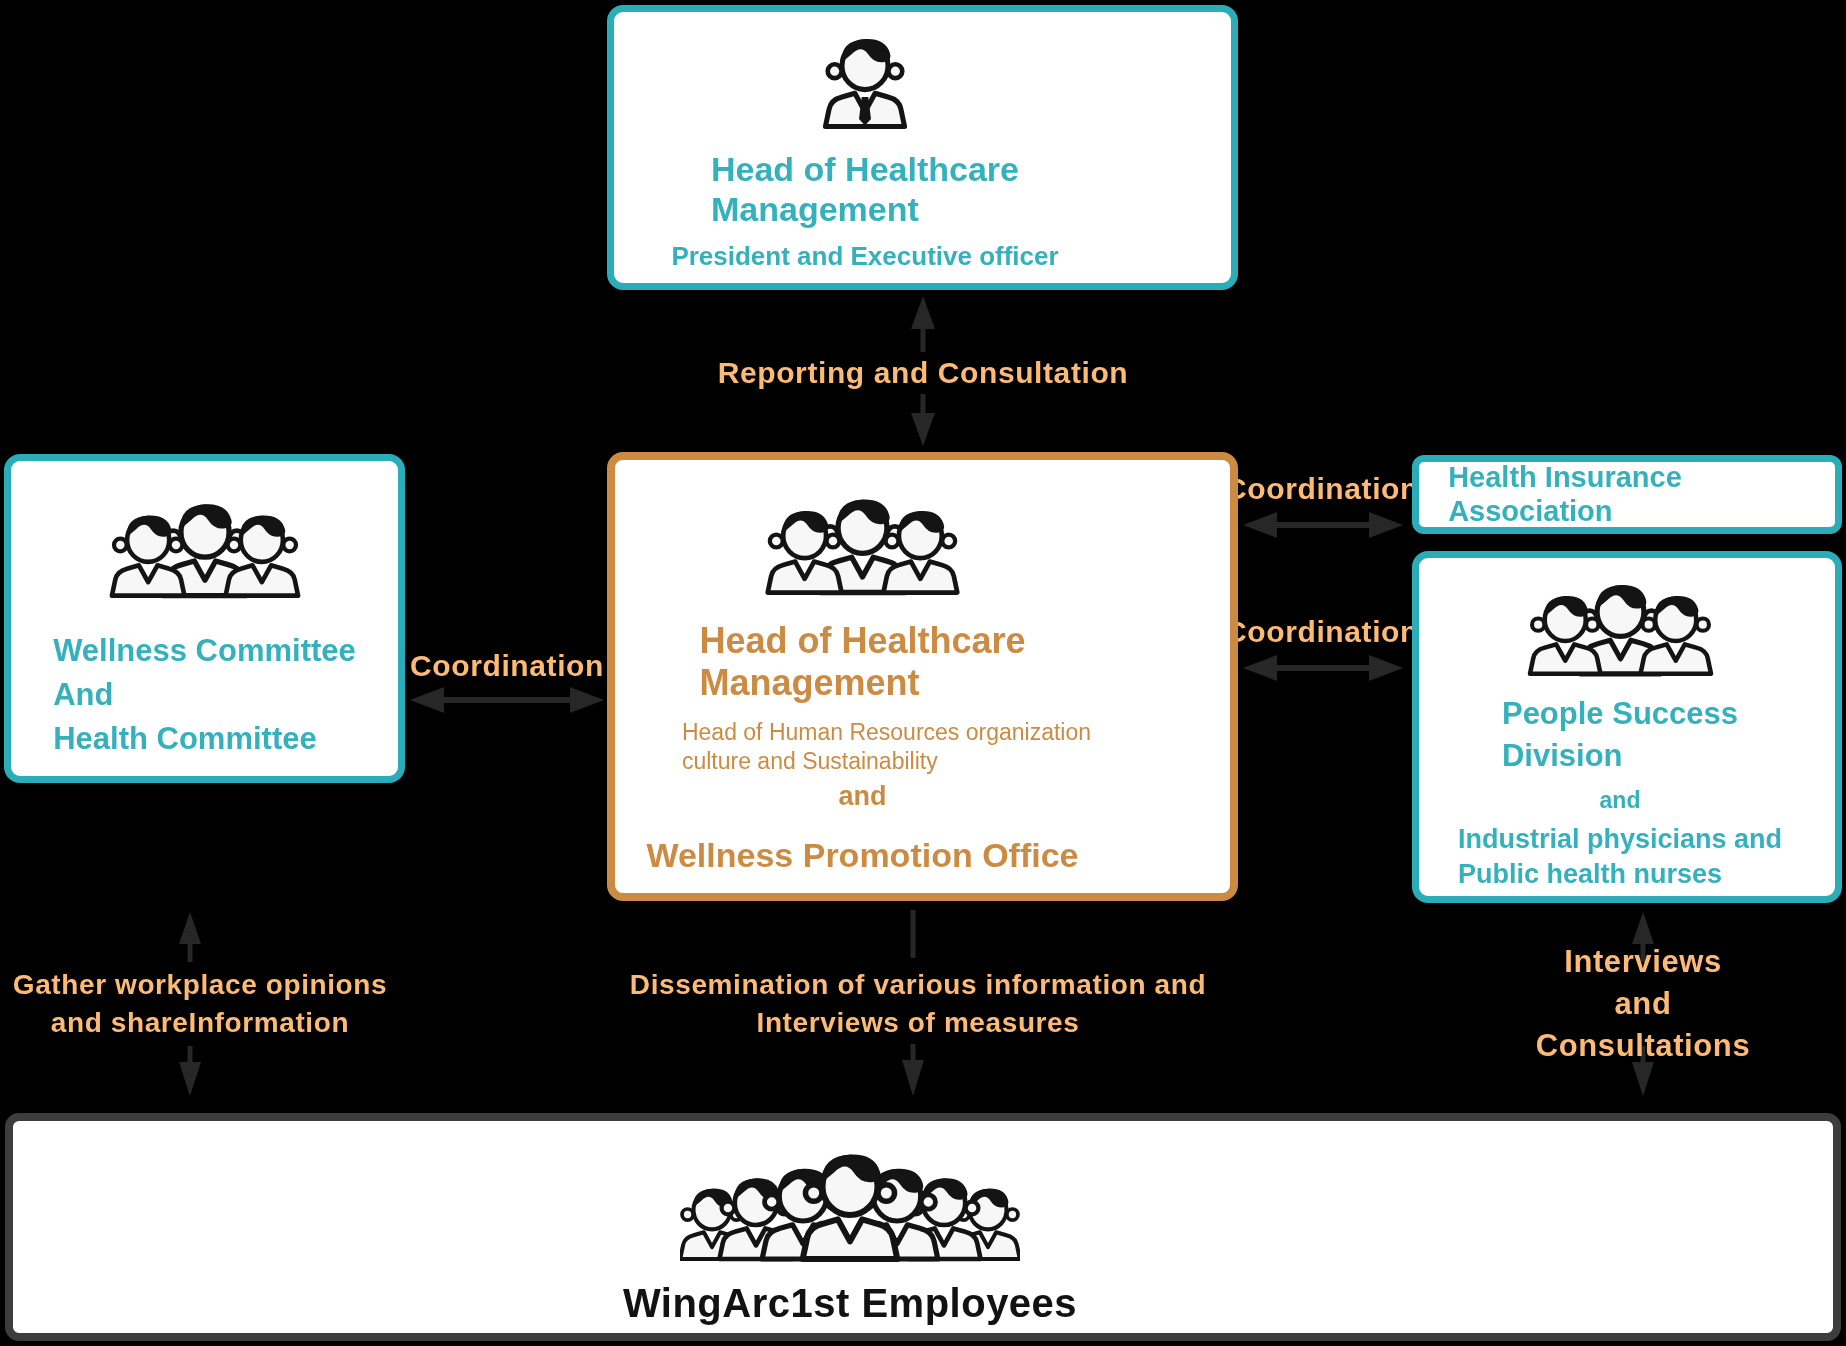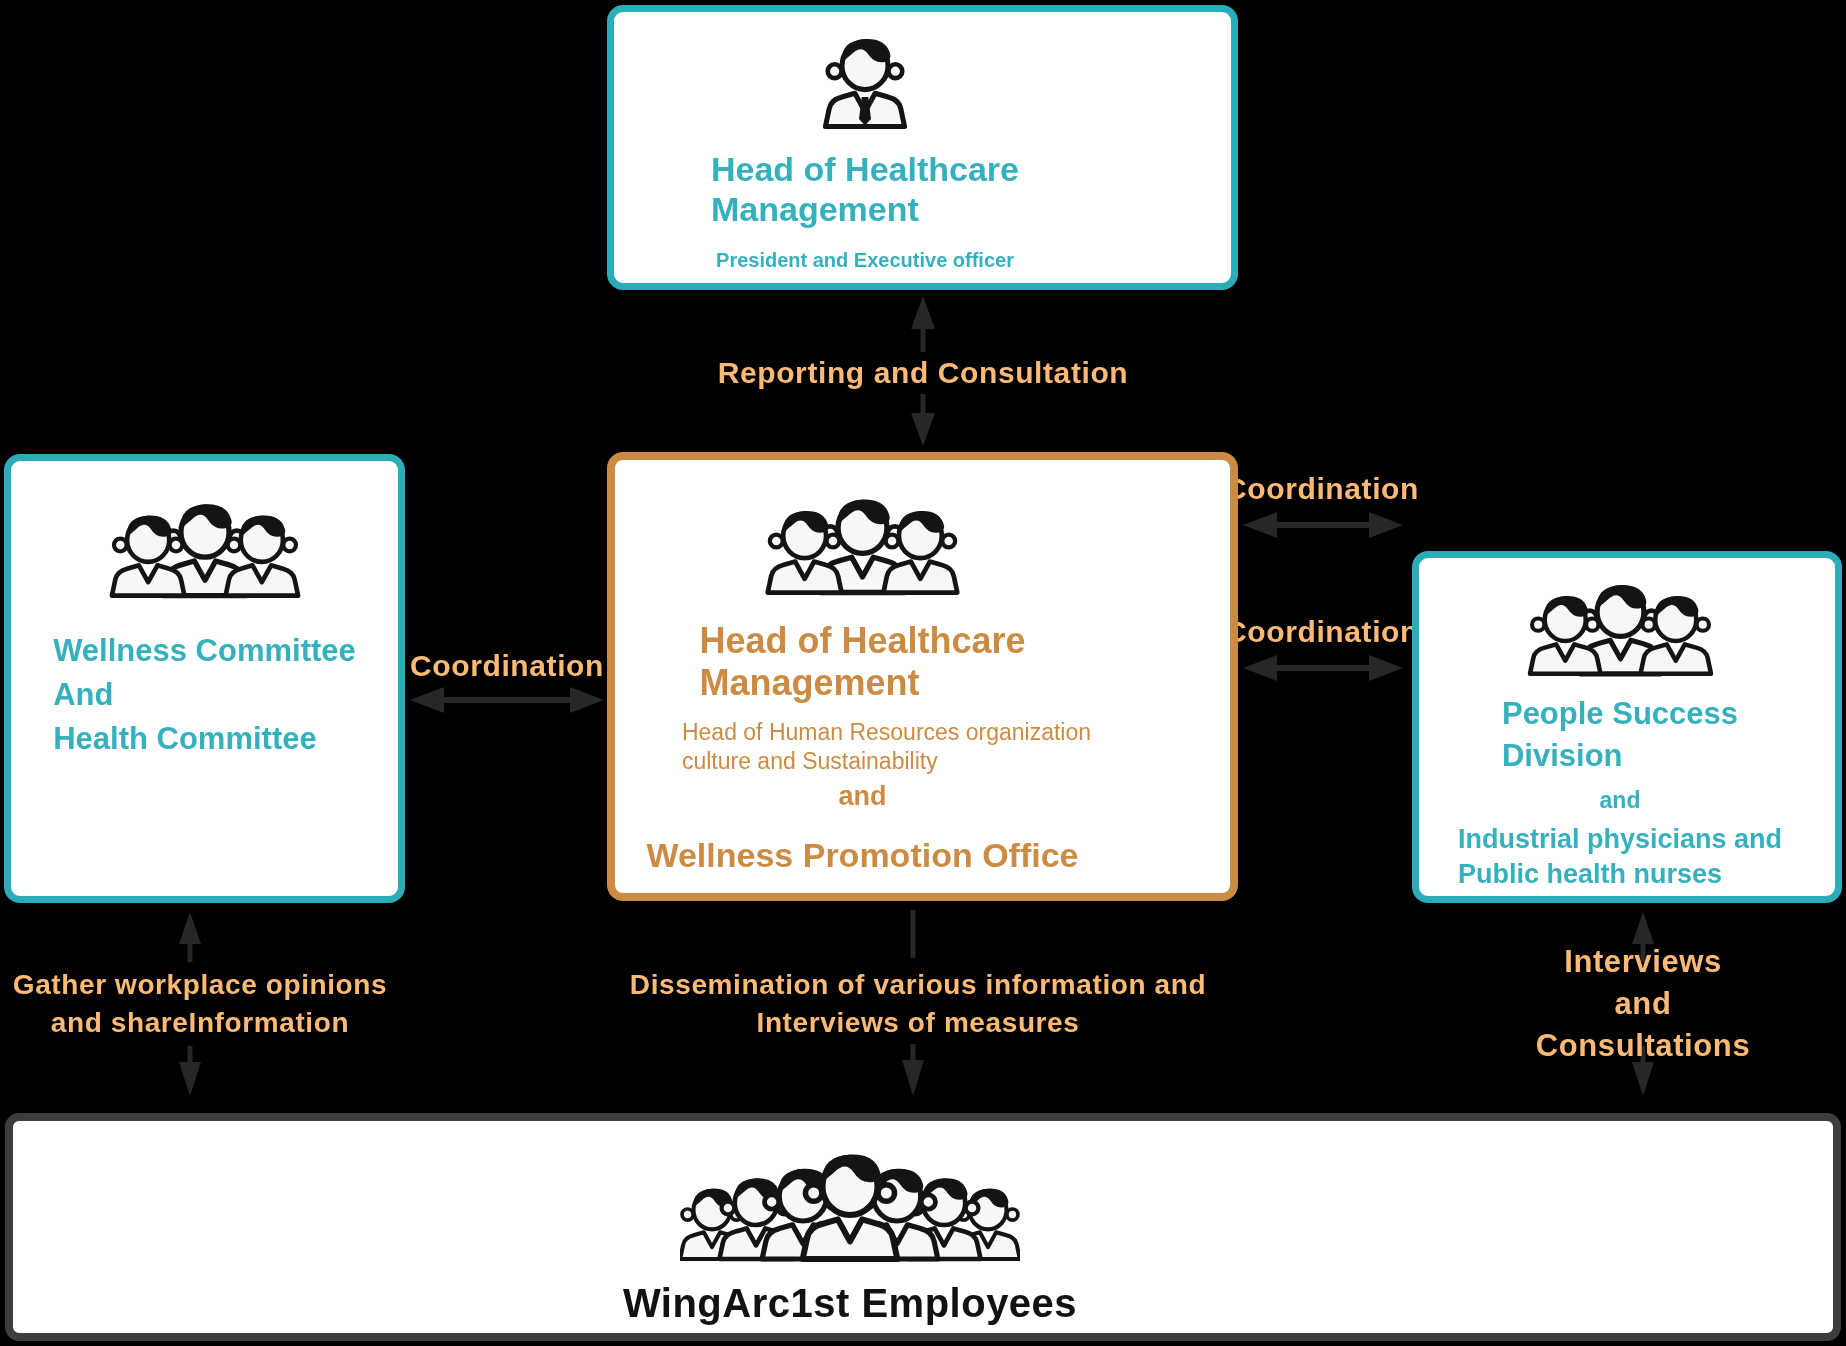--- a/index.html
+++ b/index.html
@@ -23,21 +23,21 @@
     position:absolute;top:0;bottom:0;left:0;
     display:flex;flex-direction:column;align-items:center;
     text-align:left;
   }
   .teal-text{color:#35b1bd;}
   .orange-text{color:#cc8b42;}
   .pre{white-space:pre-line;}
   
   .top-content{right:115px;padding-top:14px;}
   .top-title{font-size:34px;font-weight:bold;line-height:1.18;margin-top:16px;}
-  .top-sub{font-size:20px;font-weight:bold;margin-top:20px;}
+  .top-sub{font-size:26px;font-weight:bold;margin-top:12px;}
   
   .center-content{right:120px;padding-top:28px;}
   .center-title{font-size:36px;font-weight:bold;line-height:1.16;margin-top:20px;}
   .center-dept{font-size:23px;font-weight:normal;line-height:1.3;margin-top:14px;margin-left:48px;}
   .center-and{font-size:27px;font-weight:bold;margin-top:4px;}
   .center-office{font-size:34px;font-weight:bold;margin-top:24px;}
   
   .left-content{right:0;padding-top:32px;}
   .left-title{font-size:31px;font-weight:bold;line-height:1.42;margin-top:26px;}
   .left-note{font-size:26px;line-height:1.3;margin-top:8px;}
@@ -141,33 +141,39 @@
       </svg>
       <div class="center-title orange-text pre">Head of Healthcare
 Management</div>
       <div class="center-dept orange-text pre">Head of Human Resources organization
 culture and Sustainability</div>
       <div class="center-and orange-text">and</div>
       <div class="center-office orange-text">Wellness Promotion Office</div>
     </div>
   </div>
 
-  <div class="box teal" style="left:4px;top:454px;width:401px;height:449px;text-decoration:underline;">
+  <div class="box teal" style="left:4px;top:454px;width:401px;height:329px;text-decoration:underline;">
     <div class="content left-content">
       <svg width="212" height="110" viewBox="0 0 230 120">
         <use href="#p" transform="translate(62.5,2.8) scale(1.05)"></use>
         <use href="#p" transform="translate(7,16.3) scale(0.92)"></use>
         <use href="#p" transform="translate(131,16.3) scale(0.92)"></use>
       </svg>
       <div class="left-title teal-text pre">Wellness Committee
 And
 Health Committee</div>
     </div>
   </div>
 
+  <div class="box teal" style="left:1412px;top:455px;width:430px;height:79px;border-radius:12px;">
+    <div class="content hia-content">
+      <div class="hia-title teal-text pre">Health Insurance
+Association</div>
+    </div>
+  </div>
 
   <div class="box teal" style="left:1412px;top:551px;width:430px;height:352px;">
     <div class="content ps-content">
       <svg width="205" height="107" viewBox="0 0 230 120">
         <use href="#p" transform="translate(62.5,2.8) scale(1.05)"></use>
         <use href="#p" transform="translate(7,16.3) scale(0.92)"></use>
         <use href="#p" transform="translate(131,16.3) scale(0.92)"></use>
       </svg>
       <div class="ps-title teal-text pre">People Success
 Division</div>

